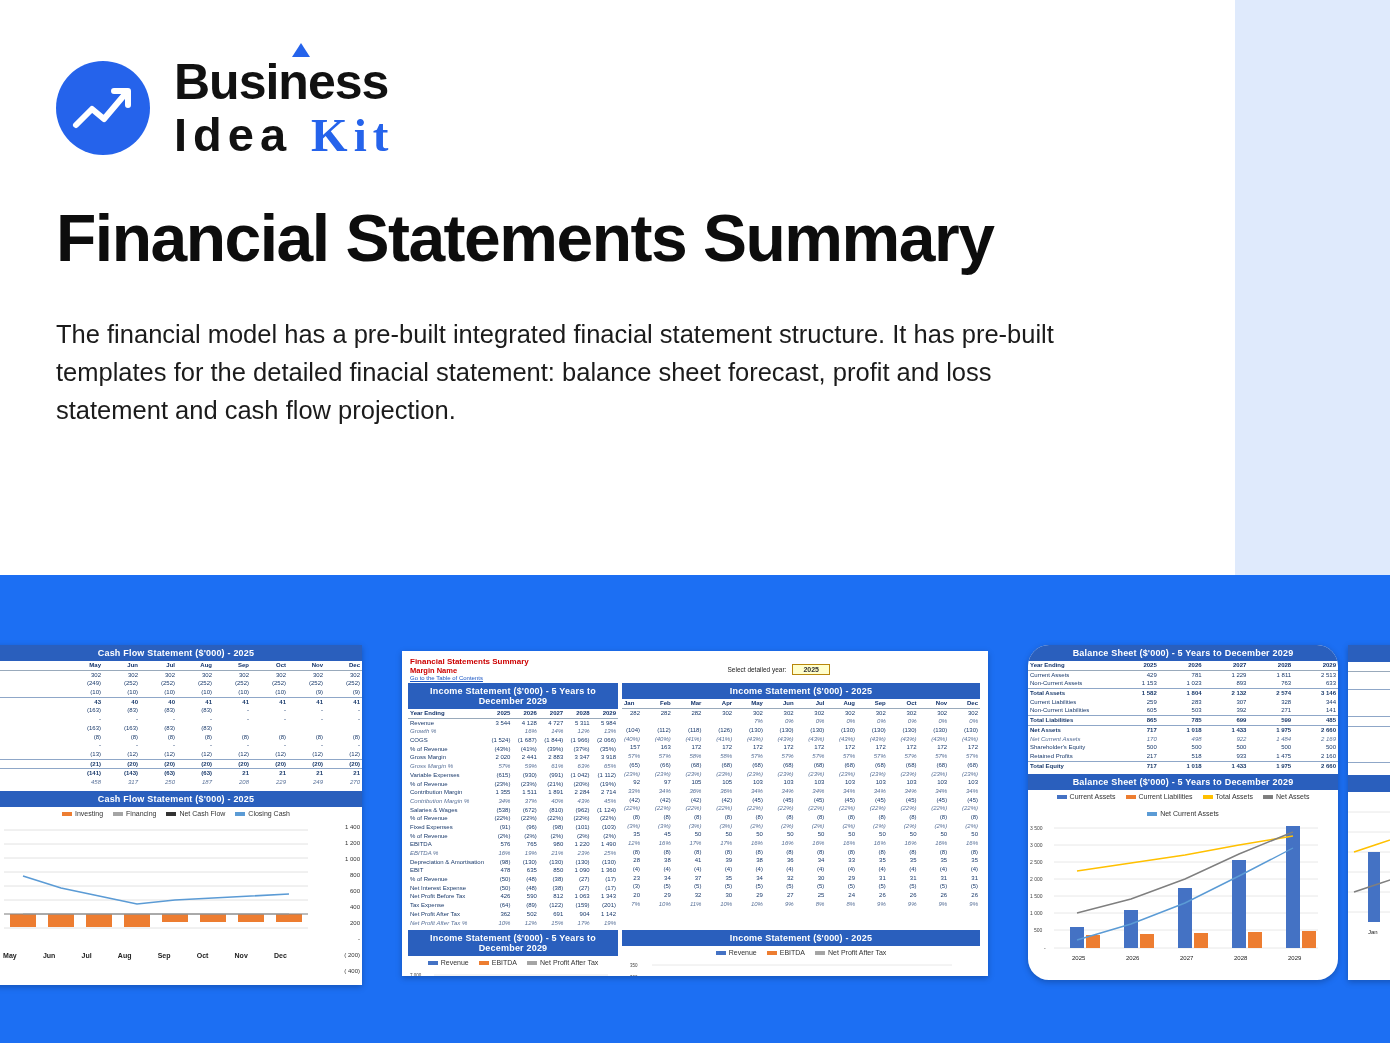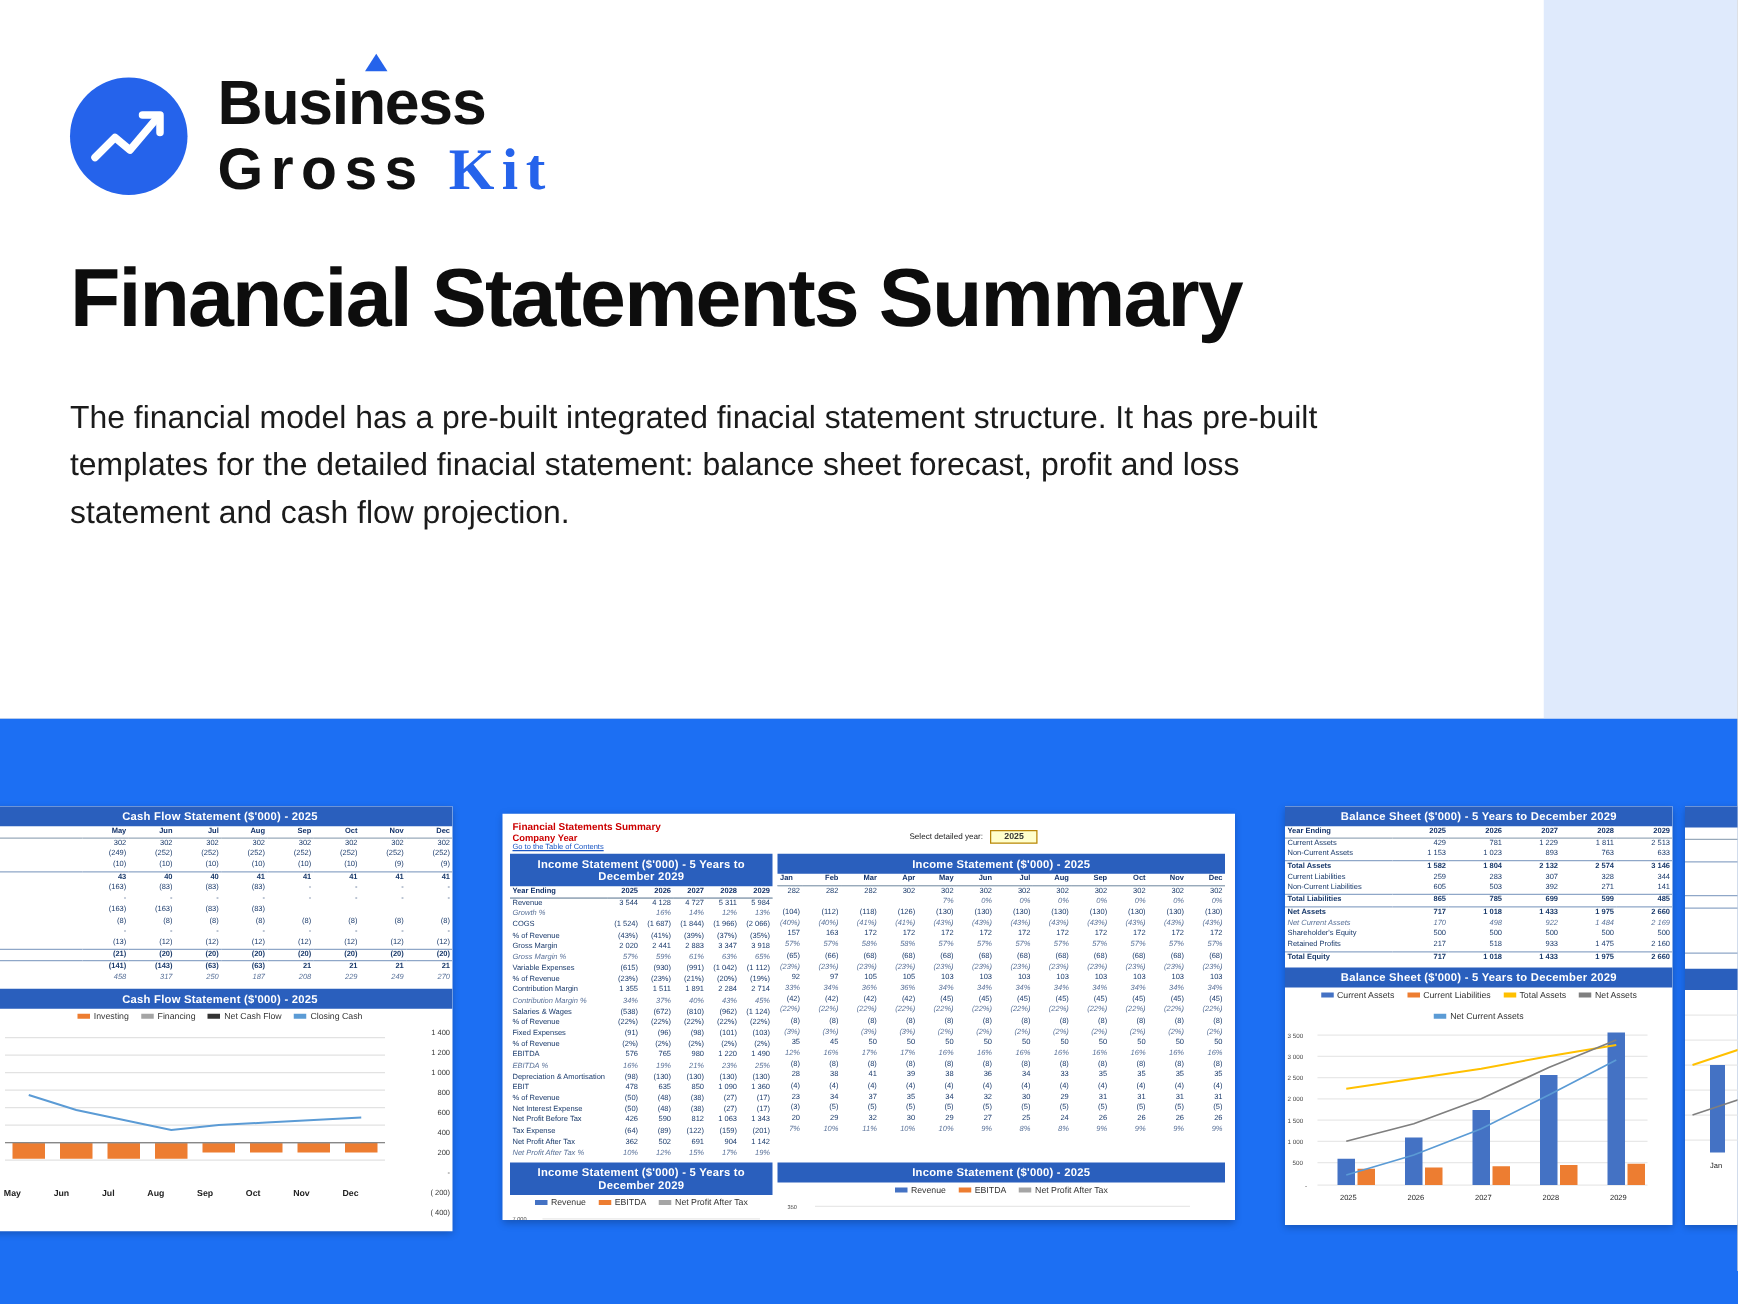--- a/index.html
+++ b/index.html
@@ -11,21 +11,21 @@
     height: 1043px;
     font-family: "Liberation Sans", sans-serif;
     background: #ffffff;
     overflow: hidden;
     position: relative;
   }
   .page {
     position: relative;
     width: 1390px;
     height: 1043px;
-    background: #a3a3a3;
+    background: #d946ef;
     overflow: hidden;
   }
   
   .top-area {
     position: absolute;
     left: 0; top: 0;
     width: 1390px;
     height: 575px;
     background: #ffffff;
   }
@@ -114,21 +114,21 @@
 
   
   .shot {
     position: absolute;
     background: #ffffff;
     box-shadow: 0 2px 6px rgba(0,0,0,0.25);
     overflow: hidden;
   }
   #shot-left  { left: -10px;  top: 645px; width: 372px; height: 340px; }
   #shot-mid   { left: 402px;  top: 651px; width: 586px; height: 325px; }
-  #shot-right { left: 1028px; top: 645px; width: 310px; height: 335px; }
+  #shot-right { left: 1028px; top: 645px; width: 310px; height: 335px; border-radius: 21px; }
   #shot-far   { left: 1348px; top: 645px; width: 60px;  height: 335px; }
 
   .tbl-title {
     background: #2a5fbd;
     color: #fff;
     font-size: 9px;
     font-weight: bold;
     text-align: center;
     padding: 3px 0;
     letter-spacing: .2px;
@@ -229,21 +229,21 @@
           <polyline points="20,64 36,48 48,58 70,32" fill="none" stroke="#ffffff" stroke-width="6" stroke-linecap="round" stroke-linejoin="round"></polyline>
           <polyline points="58,30 72,30 72,44" fill="none" stroke="#ffffff" stroke-width="6" stroke-linecap="round" stroke-linejoin="round"></polyline>
         </svg>
       </div>
       <div class="logo-text">
         <div class="l1">
           <span>Business</span>
           <span class="logo-hat"></span>
         </div>
         <div class="l2">
-          <span>Gross</span>
+          <span>Idea</span>
           <span class="kit">Kit</span>
         </div>
       </div>
     </div>
 
     <div class="main-title">Financial Statements Summary</div>
     <div class="subtitle">The financial model has a pre-built integrated finacial statement structure. It has pre-built templates for the detailed finacial statement: balance sheet forecast, profit and loss statement and cash flow projection.</div>
   </div>
 
   <div class="blue-band"></div>
@@ -464,21 +464,21 @@
       <span>Oct</span>
       <span>Nov</span>
       <span>Dec</span>
     </div>
   </div>
 
   <div class="shot" id="shot-mid">
     <div style="display:flex; justify-content:space-between; padding:6px 8px 2px 8px;">
       <div>
         <div class="sheet-head">Financial Statements Summary</div>
-        <div class="sheet-sub">Company Year</div>
+        <div class="sheet-sub">Margin Name</div>
         <div class="sheet-link">Go to the Table of Contents</div>
       </div>
       <div style="display:flex; align-items:center; gap:6px; padding-right:150px;">
         <span class="select-lbl">Select detailed year:</span>
         <span class="yellow-box">2025</span>
       </div>
     </div>
 
     <div style="display:flex; gap:4px; padding:0 6px;">
       <div style="width:210px">

